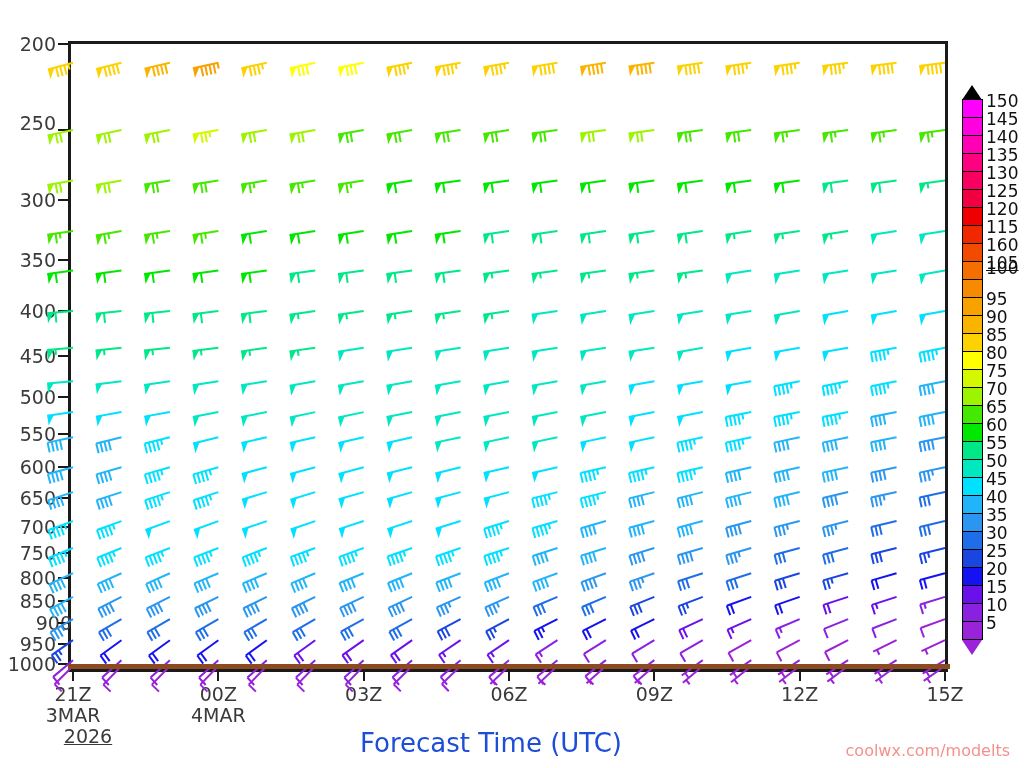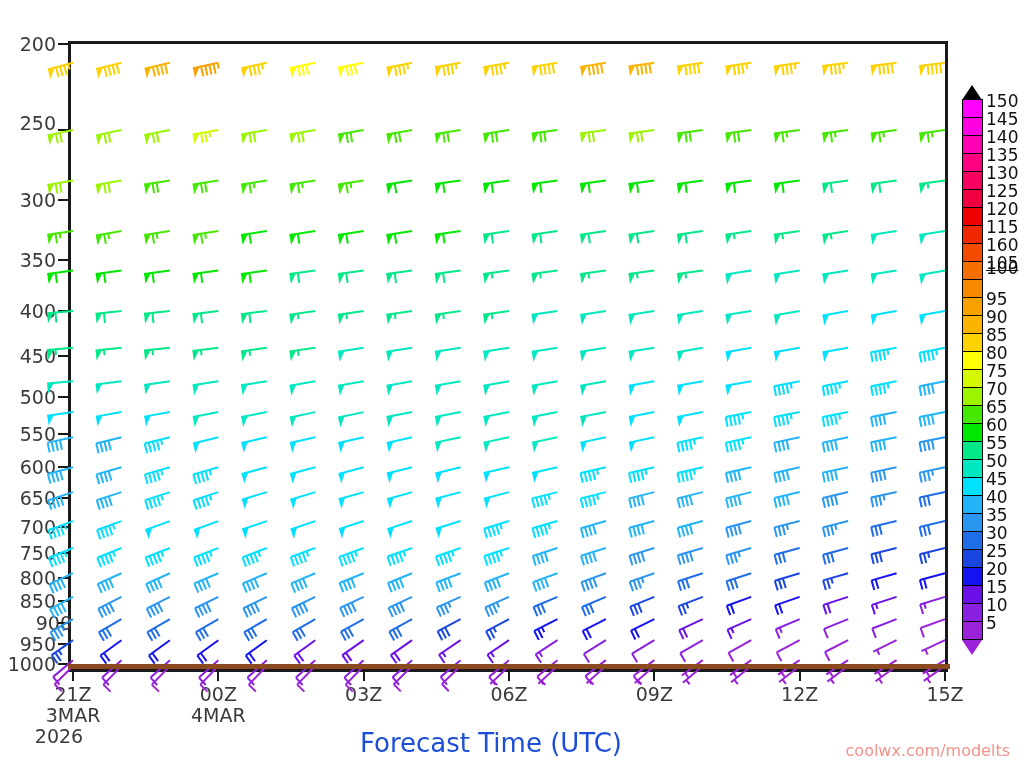--- a/index.html
+++ b/index.html
@@ -81,21 +81,21 @@
       <div class="ytick-mark" style="top: 623.435px;"></div>
       <div class="ylab" style="top: 644.264px; left: 0px; width: 56px;">950</div>
       <div class="ytick-mark" style="top: 644.264px;"></div>
       <div class="ylab" style="top: 664.024px; left: 0px; width: 56px;">1000</div>
       <div class="ytick-mark" style="top: 664.024px;"></div>
     </div>
   <div id="x-axis">
       <div class="xtick-mark" style="left: 72px; top: 672px;"></div>
       <div class="xtick-label" style="left: 73px; top: 683px;">21Z</div>
       <div class="xtick-sub" style="left: 73px; top: 704px;">3MAR</div>
-      <div class="xtick-sub" style="left: 59px; top: 725px;">2026</div>
+      <div class="xtick-sub" style="left: 88px; top: 725px; text-decoration: underline;">2026</div>
       <div class="xtick-mark" style="left: 217.333px; top: 672px;"></div>
       <div class="xtick-label" style="left: 218.333px; top: 683px;">00Z</div>
       <div class="xtick-sub" style="left: 218.333px; top: 704px;">4MAR</div>
       <div class="xtick-mark" style="left: 362.667px; top: 672px;"></div>
       <div class="xtick-label" style="left: 363.667px; top: 683px;">03Z</div>
       <div class="xtick-mark" style="left: 508px; top: 672px;"></div>
       <div class="xtick-label" style="left: 509px; top: 683px;">06Z</div>
       <div class="xtick-mark" style="left: 653.333px; top: 672px;"></div>
       <div class="xtick-label" style="left: 654.333px; top: 683px;">09Z</div>
       <div class="xtick-mark" style="left: 798.667px; top: 672px;"></div>

